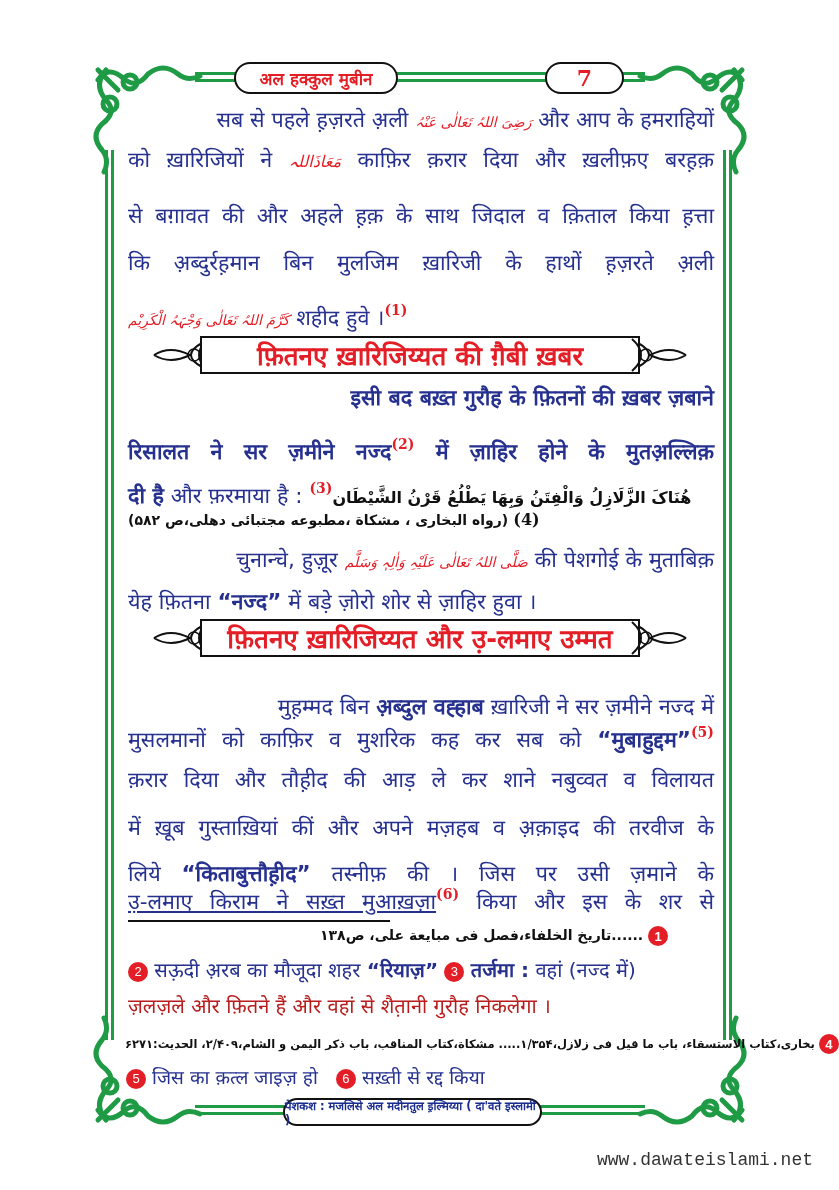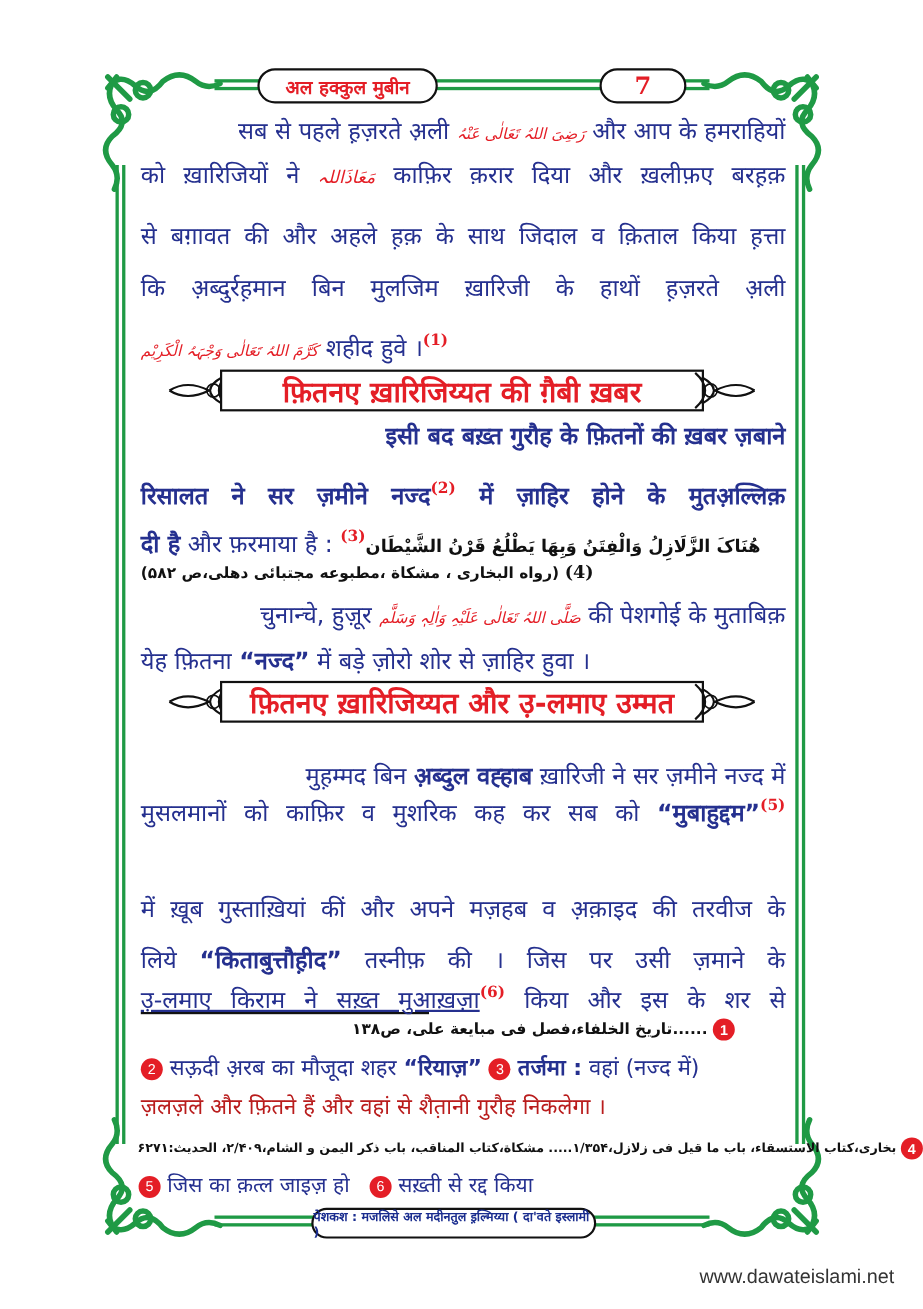--- a/index.html
+++ b/index.html
@@ -26,21 +26,21 @@
   sup.fn { color:#e41e26; font-size:14px; font-weight:bold; font-family:"DejaVu Serif", serif; vertical-align:10px; }
   .arabic-black { color:#111; font-weight:bold; font-size:16px; direction:rtl; }
 
   .banner { position:absolute; left:150px; width:540px; height:44px; }
   .banner .bar { position:absolute; left:50px; right:50px; top:3px; bottom:3px; border:2px solid #111; background:#fff; display:flex; align-items:center; justify-content:center; color:#e41e26; font-size:26px; font-weight:bold; white-space:nowrap; }
   .banner svg { position:absolute; top:0; }
 
   .sep { position:absolute; left:128px; top:920px; width:262px; height:2px; background:#111; }
   .fnum { display:inline-flex; width:20px; height:20px; border-radius:50%; background:#e41e26; color:#fff; font-size:13px; align-items:center; justify-content:center; vertical-align:middle; font-family:"Liberation Sans", sans-serif; }
   .fn-line { position:absolute; white-space:nowrap; }
-  .website { position:absolute; right:26px; top:1150px; font-family:Liberation Sans, sans-serif; font-size:18px; color:#333; }
+  .website { position:absolute; right:26px; top:1150px; font-family:Liberation Mono, monospace; font-size:18px; color:#333; }
 </style>
 </head>
 <body>
 
 <div class="page">
 
   <div class="vline" style="left:105px; top:150px; height:890px;"></div>
   <div class="vline" style="left:111px; top:150px; height:890px;"></div>
   <div class="vline" style="left:729px; top:150px; height:890px;"></div>
   <div class="vline" style="left:723px; top:150px; height:890px;"></div>
@@ -158,20 +158,21 @@
 
   <div class="line right" style="top:664px;margin-top:23px;">
     <span>मुह़म्मद बिन</span>
     <span class="bold">अ़ब्दुल वह्हाब</span>
     <span>ख़ारिजी ने सर ज़मीने नज्द में</span>
   </div>
   <div class="line just" style="top:712px;">
     <span>मुसलमानों को काफ़िर व मुशरिक कह कर सब को</span>
     <span><span class="bold">“मुबाहुद्दम”</span><sup class="fn">(5)</sup></span>
   </div>
+  <div class="line just" style="top:760px;">क़रार दिया और तौह़ीद की आड़ ले कर शाने नबुव्वत व विलायत</div>
   <div class="line just" style="top:808px;">में ख़ूब गुस्ताख़ियां कीं और अपने मज़हब व अ़क़ाइद की तरवीज के</div>
   <div class="line just" style="top:854px;">
     <span>लिये</span>
     <span class="bold">“किताबुत्तौह़ीद”</span>
     <span>तस्नीफ़ की । जिस पर उसी ज़माने के</span>
   </div>
   <div class="line just" style="top:880px; top:882px;">
   </div>
 
   <div class="line just" style="top:880px;">
@@ -201,16 +202,16 @@
     <span>जिस का क़त्ल जाइज़ हो</span>
     &nbsp;
     <span class="fnum">6</span>
     <span>सख़्ती से रद्द किया</span>
   </div>
 
   <div class="pill footer">पेशकश : मजलिसे अल मदीनतुल इ़ल्मिय्या ( दा'वते इस्लामी )</div>
   <div class="website">www.dawateislami.net</div>
 </div>
 
-<div class="line just" style="top:900px; position:absolute; left:128px; width:586px; color:#25308f; font-size:21.5px; white-space:nowrap; height:40px; line-height:40px; top:882px;">
+<div class="line just" style="top:900px; position:absolute; left:128px; width:586px; color:#25308f; font-size:21.5px; white-space:nowrap; height:40px; line-height:24px; top:882px;">
   <span style="text-decoration:underline;">उ़-लमाए किराम ने सख़्त मुआख़ज़ा</span><sup class="fn">(6)</sup>
   <span>किया और इस के शर से</span>
 </div>
 
 </body></html>

